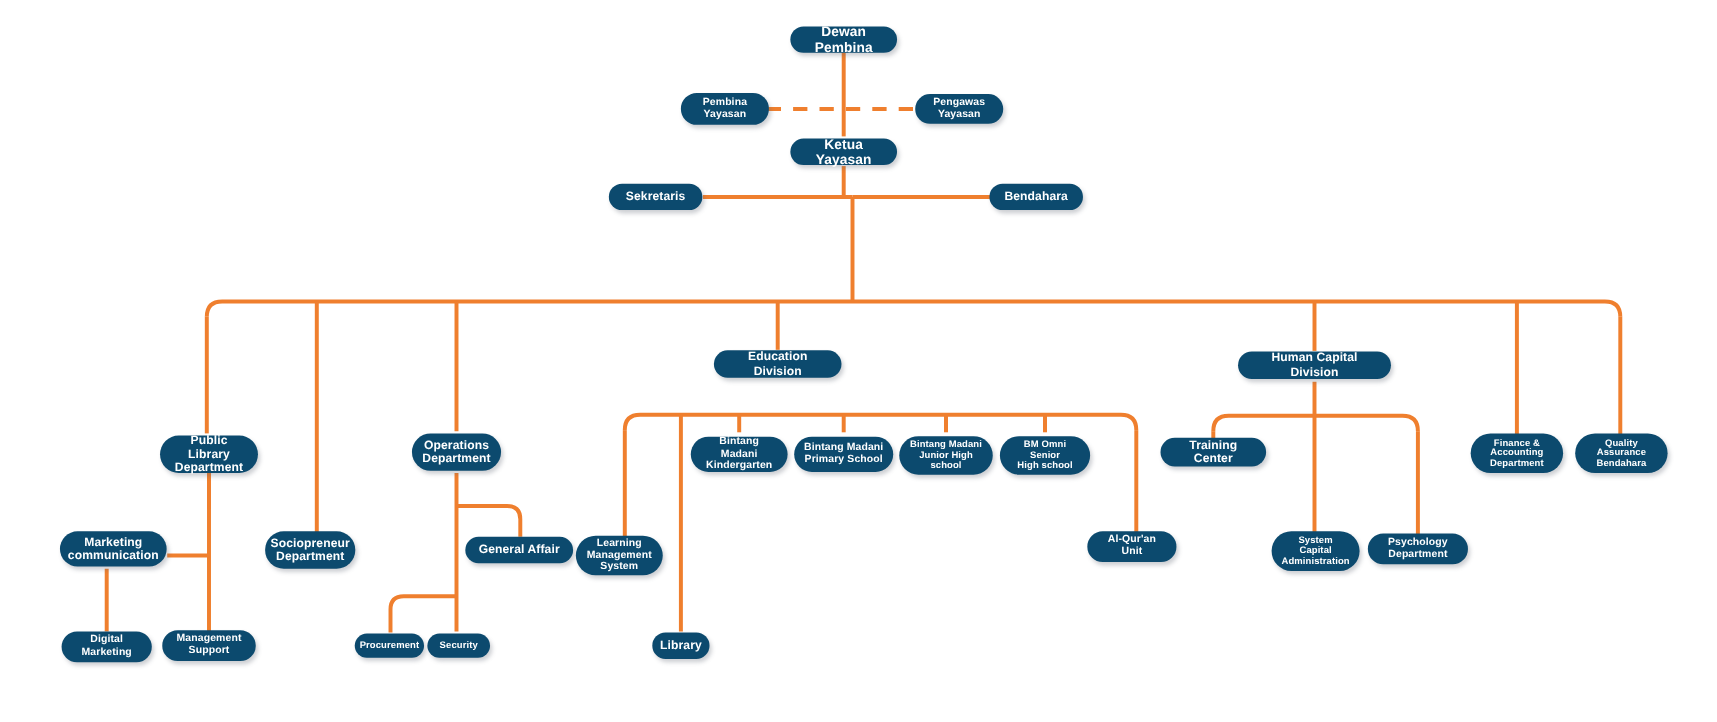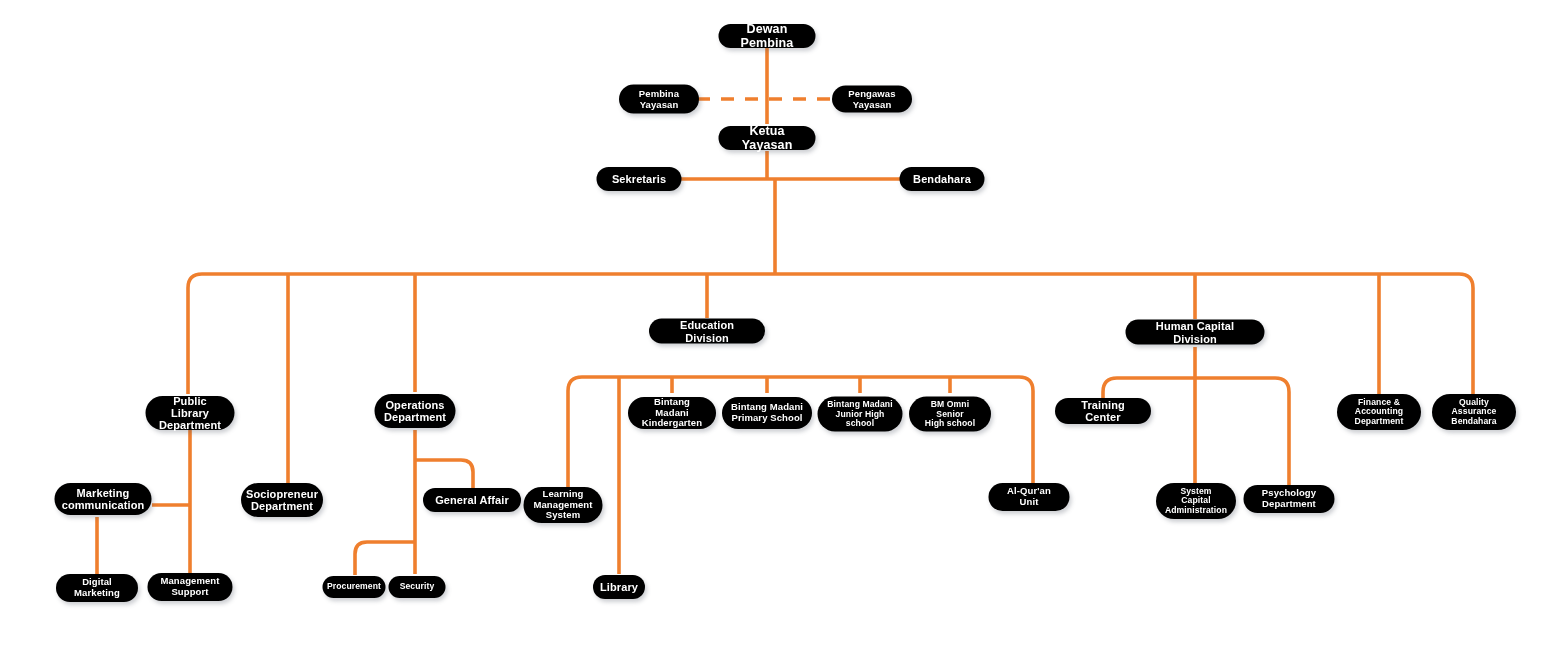--- a/index.html
+++ b/index.html
@@ -21,21 +21,21 @@
     position: absolute;
     left: 0;
     top: 0;
     width: 1561px;
     height: 656px;
     pointer-events: none;
   }
   .node {
     position: absolute;
     box-sizing: border-box;
-    background: #000000;
+    background: #0c4a6e;
     color: #ffffff;
     border-radius: 999px;
     display: flex;
     align-items: center;
     justify-content: center;
     text-align: center;
     line-height: 1.12;
     letter-spacing: 0.1px;
     padding: 3px 8px;
     box-shadow: 2px 3px 4px rgba(90, 95, 110, 0.30);
@@ -104,21 +104,21 @@
   <div class="node sz-lg" style="left:767px; top:36px; width:97px; height:24px;">Dewan Pembina</div>
 
   <div class="node sz-sm" style="left:659px; top:99px; width:80px; height:29px;">Pembina
 Yayasan</div>
 
   <div class="node sz-sm" style="left:872px; top:99px; width:80px; height:27px;">Pengawas
 Yayasan</div>
 
   <div class="node sz-lg" style="left:767px; top:138px; width:97px; height:24px;">Ketua Yayasan</div>
 
-  <div class="node sz-md" style="left:596px; top:179px; width:85px; height:24px;margin-left:43px;">Sekretaris</div>
+  <div class="node sz-md" style="left:596px; top:179px; width:85px; height:24px;">Sekretaris</div>
 
   <div class="node sz-md" style="left:942px; top:179px; width:85px; height:24px;">Bendahara</div>
 
   <div class="node sz-md" style="left:190px; top:413px; width:89px; height:34px;">Public Library
 Department</div>
 
   <div class="node sz-md" style="left:282px; top:500px; width:82px; height:34px;">Sociopreneur
 Department</div>
 
   <div class="node sz-md" style="left:415px; top:411px; width:81px; height:34px;">Operations

